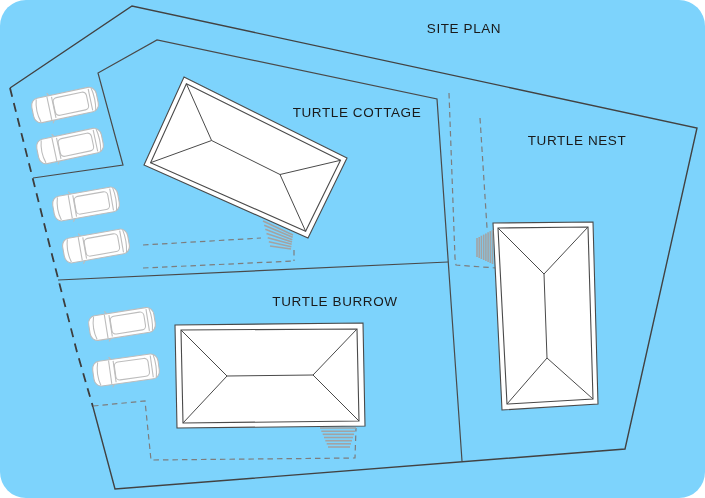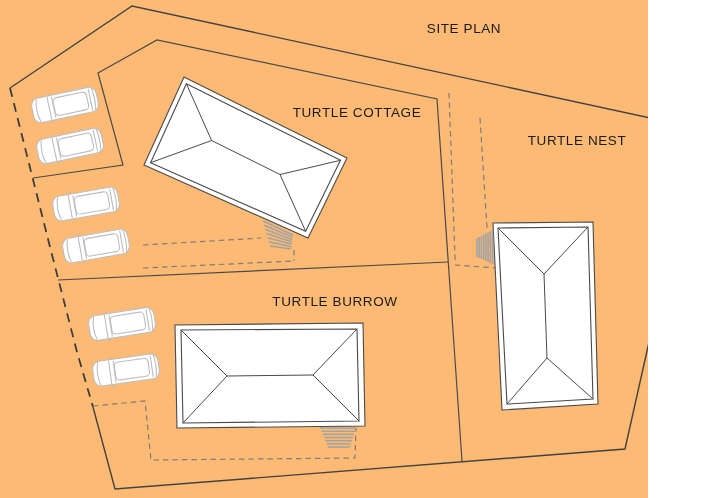--- a/index.html
+++ b/index.html
@@ -1,22 +1,23 @@
 <!DOCTYPE html>
 <html><head>
 <meta charset="utf-8">
 <style>
   html, body { margin: 0; padding: 0; background: #ffffff; }
   #stage {
     position: relative;
-    width: 648px;
+    width: 705px;
     height: 498px;
-    background: #fdba74;
+    background: #7dd3fc;
     overflow: hidden;
     font-family: "Liberation Sans", sans-serif;
+    border-radius: 26px;
   }
   svg { display: block; }
   .label {
     font-family: "Liberation Sans", sans-serif;
     font-size: 13.5px;
     letter-spacing: 0.6px;
     fill: #1a1a1a;
     text-anchor: middle;
   }
   .boundary   { fill: none; stroke: #424242; stroke-width: 1.4; stroke-linejoin: miter; }

